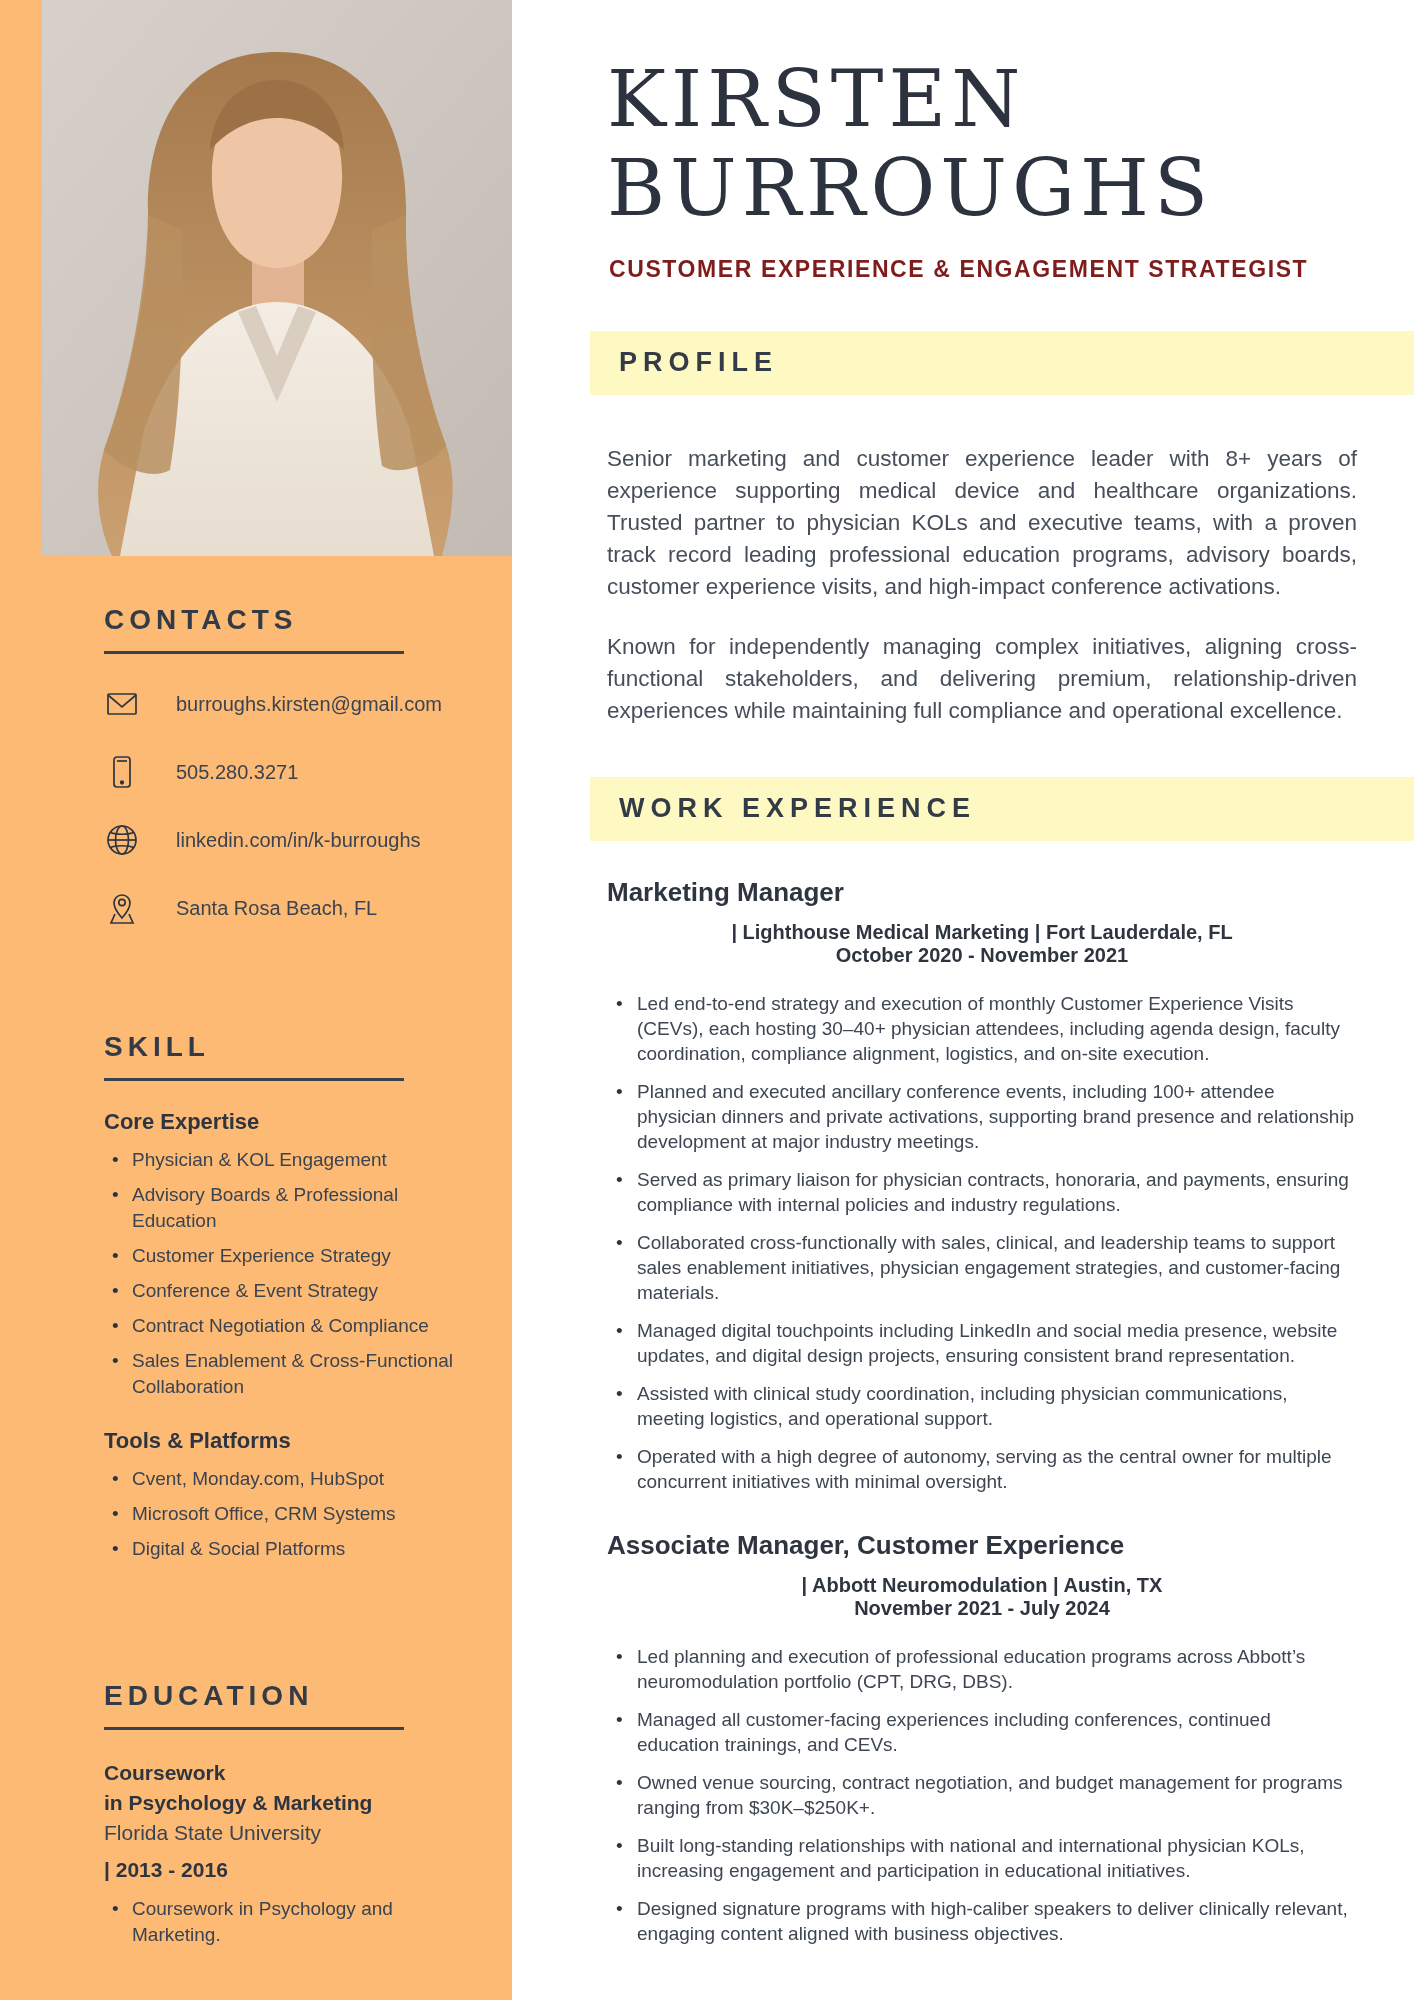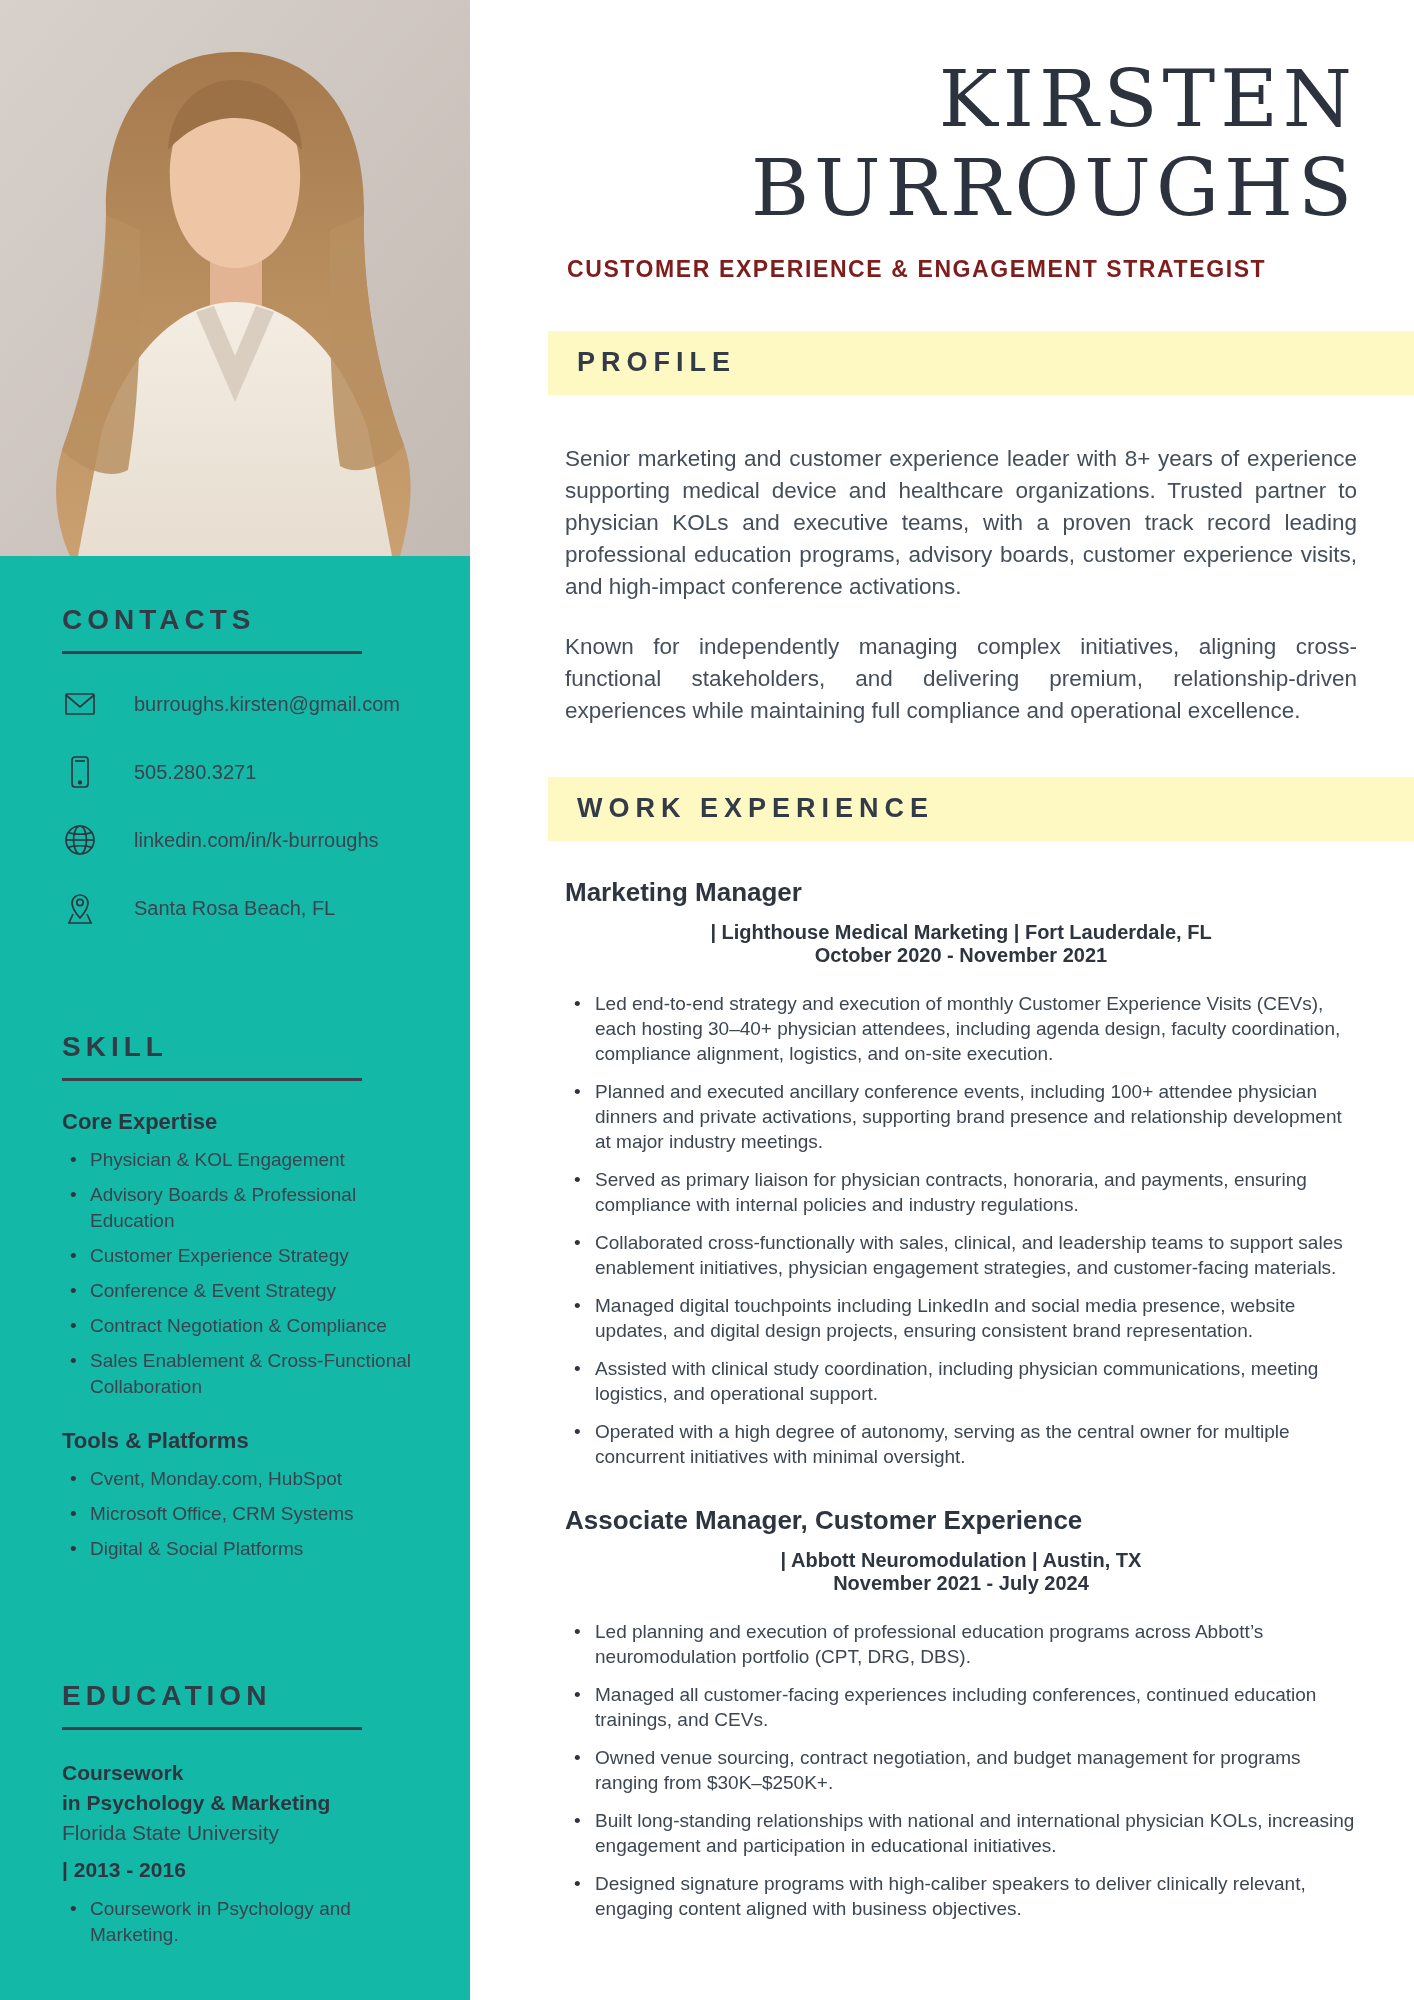--- a/index.html
+++ b/index.html
@@ -7,21 +7,22 @@
     width:1414px;height:2000px;
     background:#ffffff;
     font-family:"Liberation Sans", sans-serif;
     display:flex;
     overflow:hidden;
     color:#3b4350;
   }
   
   .sidebar{
     width:470px;min-width:470px;height:2000px;
-    background:#14b8a6;
+    background:#fdba74;
+    padding-left:42px;
   }
   .photo{width:470px;height:556px;display:block;}
   .side-pad{padding:0 40px 0 62px;}
   .side-h{
     font-size:28px;font-weight:700;letter-spacing:5px;
     color:#333b47;padding-bottom:15px;border-bottom:3px solid #3a414d;
     width:300px;
   }
   .contacts-block{margin-top:48px;}
   .contact-row{display:flex;align-items:center;gap:36px;margin-top:32px;}
@@ -40,21 +41,21 @@
   .edu-degree{font-size:21px;font-weight:700;color:#2e3540;line-height:30px;margin-top:28px;}
   .edu-school{font-size:21px;color:#3b4350;line-height:30px;}
   .edu-dates{font-size:21px;font-weight:700;color:#2e3540;margin-top:10px;}
   .edu-block ul.side-list{margin-top:14px;}
   
   .main{flex:1;height:2000px;}
   .name-block{margin:55px 57px 0 95px;}
   .name{
     font-family:"DejaVu Serif", serif;
     font-size:79px;line-height:1.13;letter-spacing:5px;
-    color:#2d333e;font-weight:400;text-align:right;
+    color:#2d333e;font-weight:400;
   }
   .subtitle{
     margin:22px 57px 0 97px;
     font-size:23px;font-weight:700;letter-spacing:1.6px;color:#7f1d1d;
   }
   .section-bar{
     margin-left:78px;margin-top:0;
     background:#fef9c3;height:64px;
     display:flex;align-items:center;padding-left:29px;
     font-size:27px;font-weight:700;letter-spacing:6px;color:#333b47;

